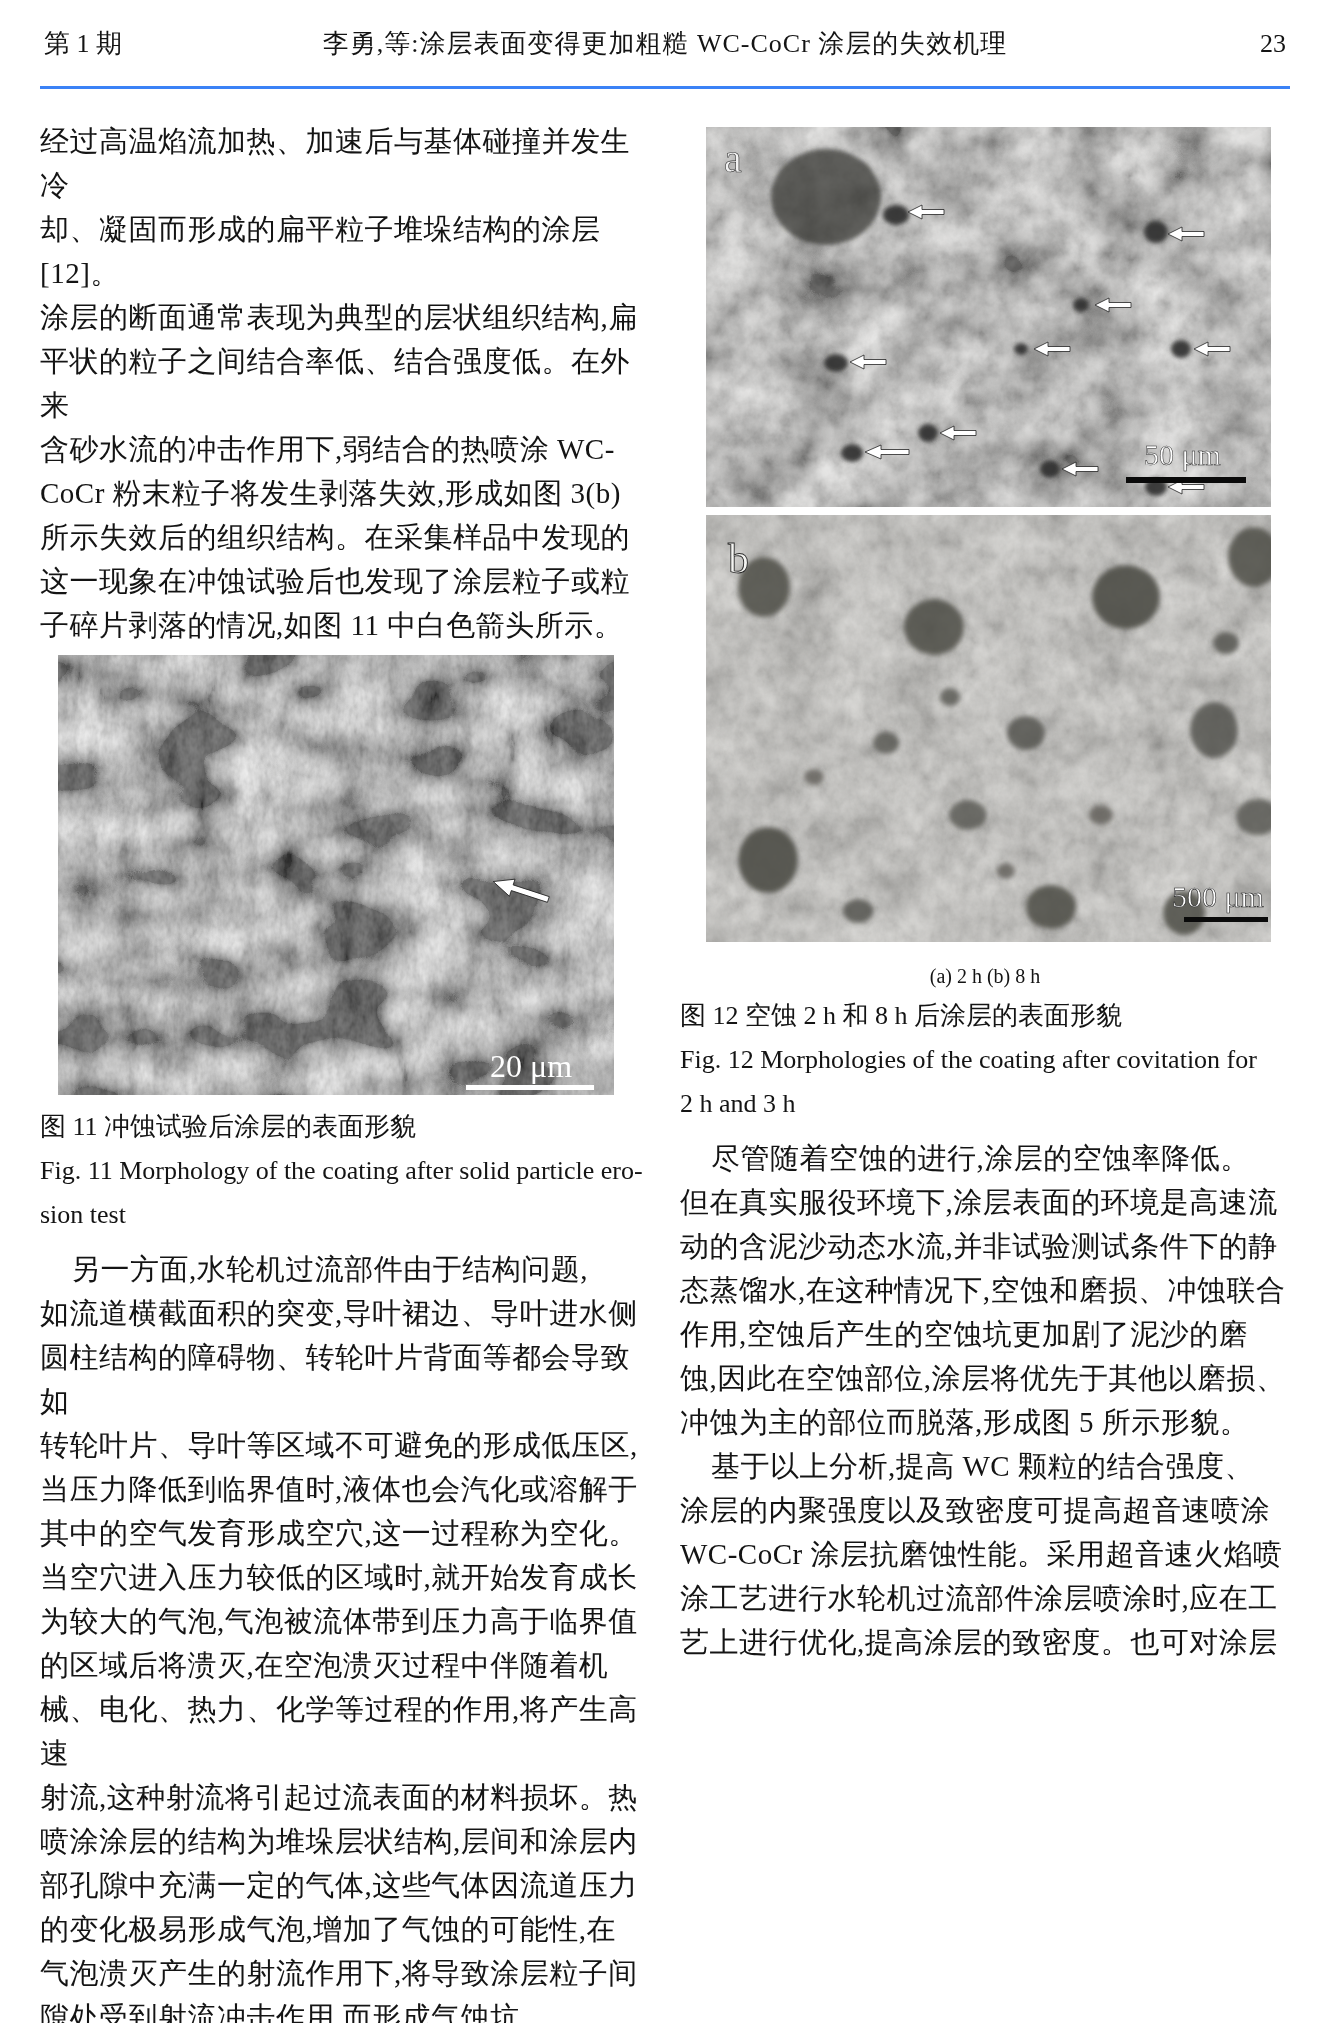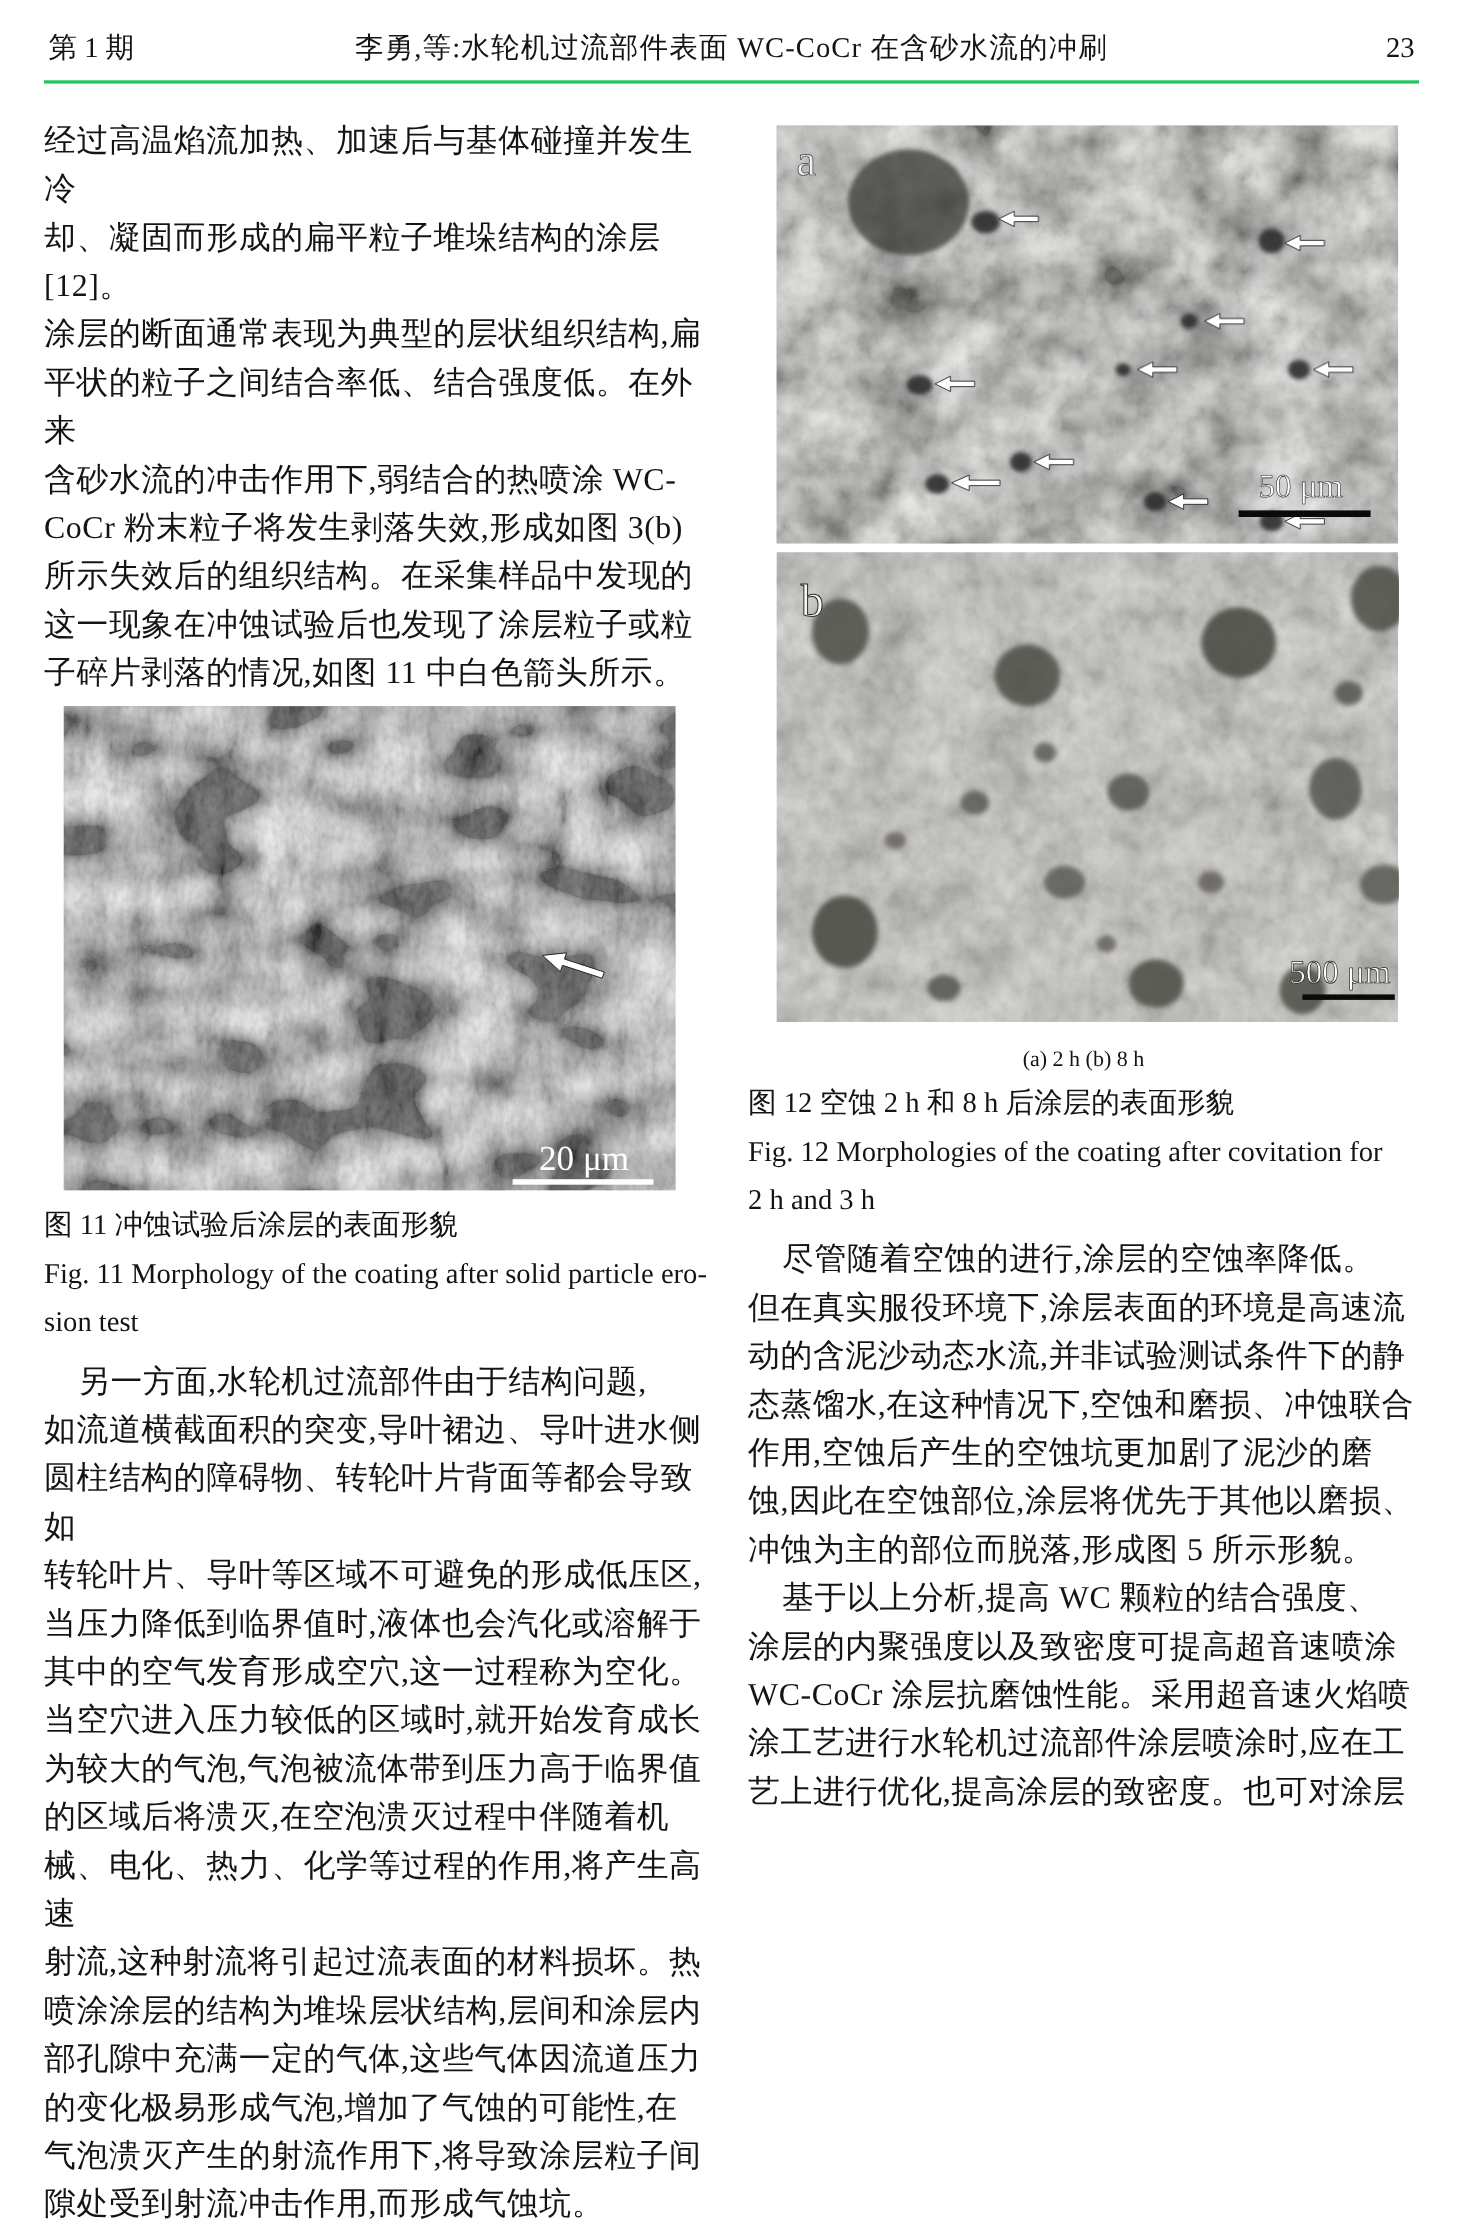--- a/index.html
+++ b/index.html
@@ -4,21 +4,21 @@
 <style>
   html,body{margin:0;padding:0;}
   body{
     width:1330px;height:2023px;background:#ffffff;color:#141414;
     font-family:"Liberation Serif","DejaVu Serif",serif;
     overflow:hidden;position:relative;
   }
   .page{padding:16px 40px 0 40px;}
   .header{
     display:flex;justify-content:space-between;align-items:baseline;
-    font-size:26px;padding:10px 4px 12px 4px;border-bottom:3px solid #22c55e;
+    font-size:26px;padding:10px 4px 25px 4px;border-bottom:3px solid #3b82f6;
   }
   .header .h-issue{width:160px;}
   .header .h-title{flex:1;text-align:center;letter-spacing:1px;}
   .header .h-page{width:160px;text-align:right;}
   .columns{display:flex;gap:30px;margin-top:30px;}
   .col{width:610px;}
   .para{
     font-size:29px;line-height:44px;white-space:pre-wrap;
     margin:0;letter-spacing:0.5px;
   }
@@ -31,21 +31,21 @@
   .mt10{margin-top:10px;}
   .mt6{margin-top:6px;}
 </style>
 </head>
 <body>
 
 <div class="page">
 
   <div class="header">
     <span class="h-issue">第 1 期</span>
-    <span class="h-title">李勇,等:水轮机过流部件表面 WC-CoCr 在含砂水流的冲刷</span>
+    <span class="h-title">李勇,等:涂层表面变得更加粗糙 WC-CoCr 涂层的失效机理</span>
     <span class="h-page">23</span>
   </div>
 
   <div class="columns">
 
     <div class="col">
       <p class="para">经过高温焰流加热、加速后与基体碰撞并发生冷
 却、凝固而形成的扁平粒子堆垛结构的涂层[12]。
 涂层的断面通常表现为典型的层状组织结构,扁
 平状的粒子之间结合率低、结合强度低。在外来

